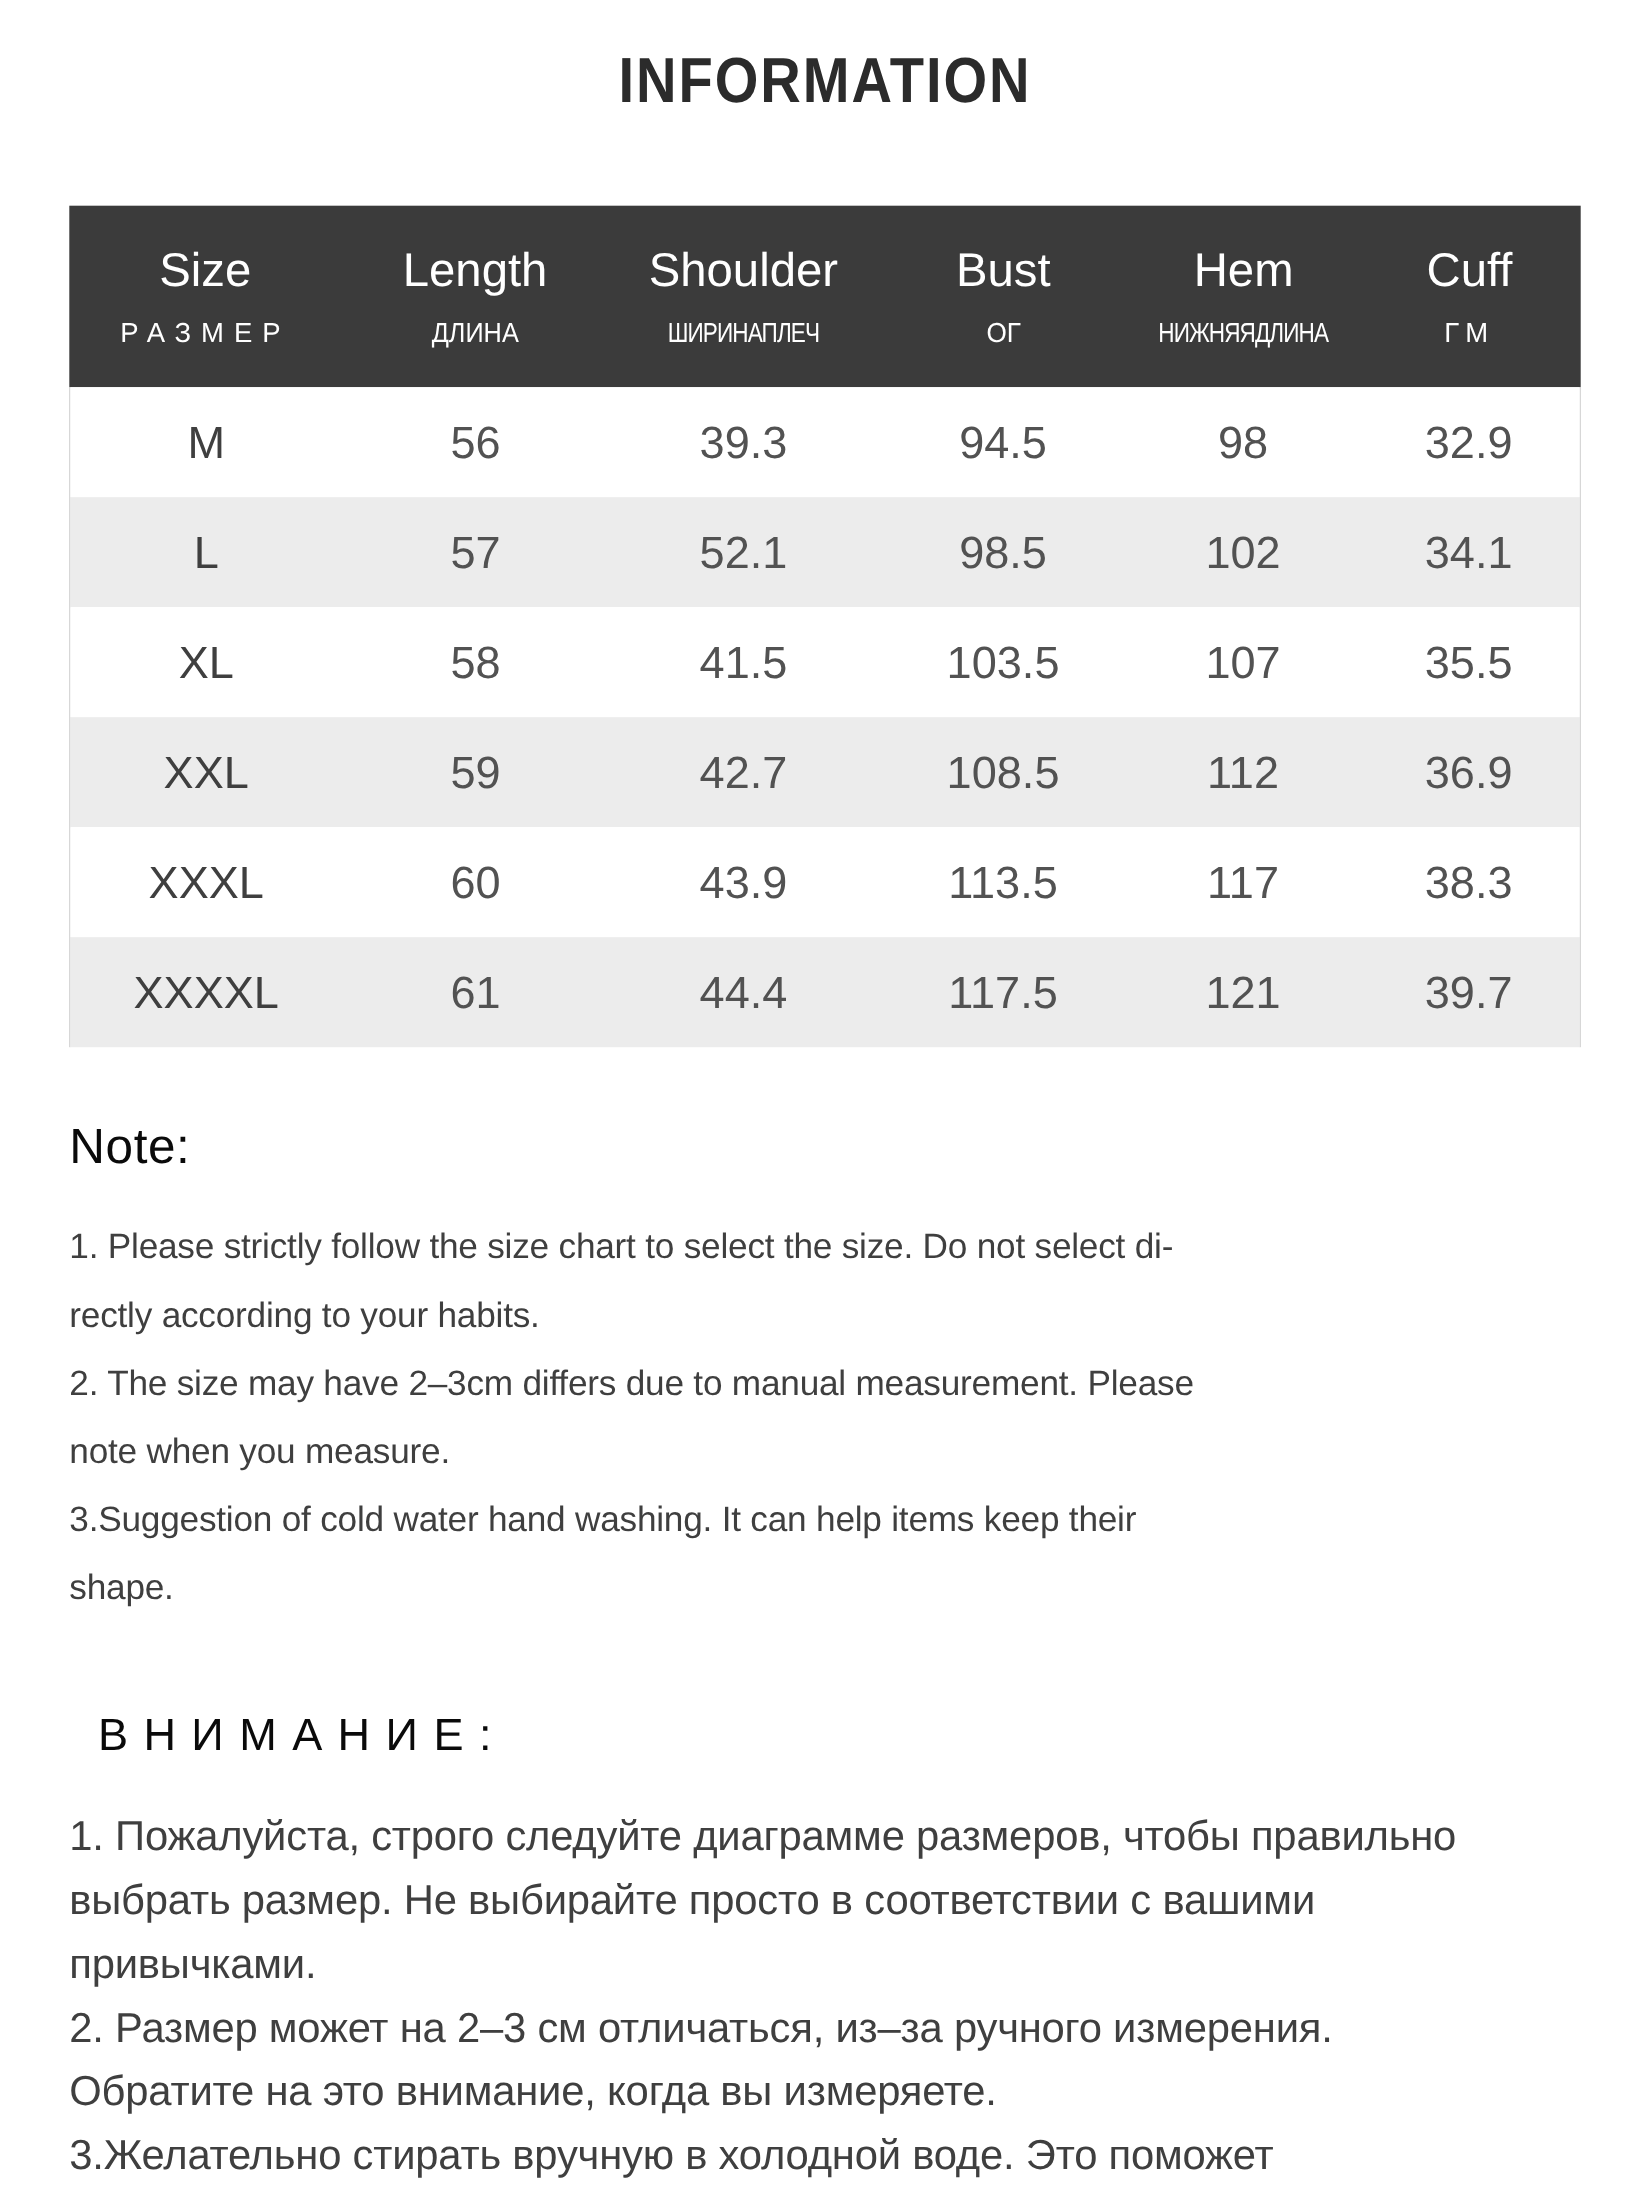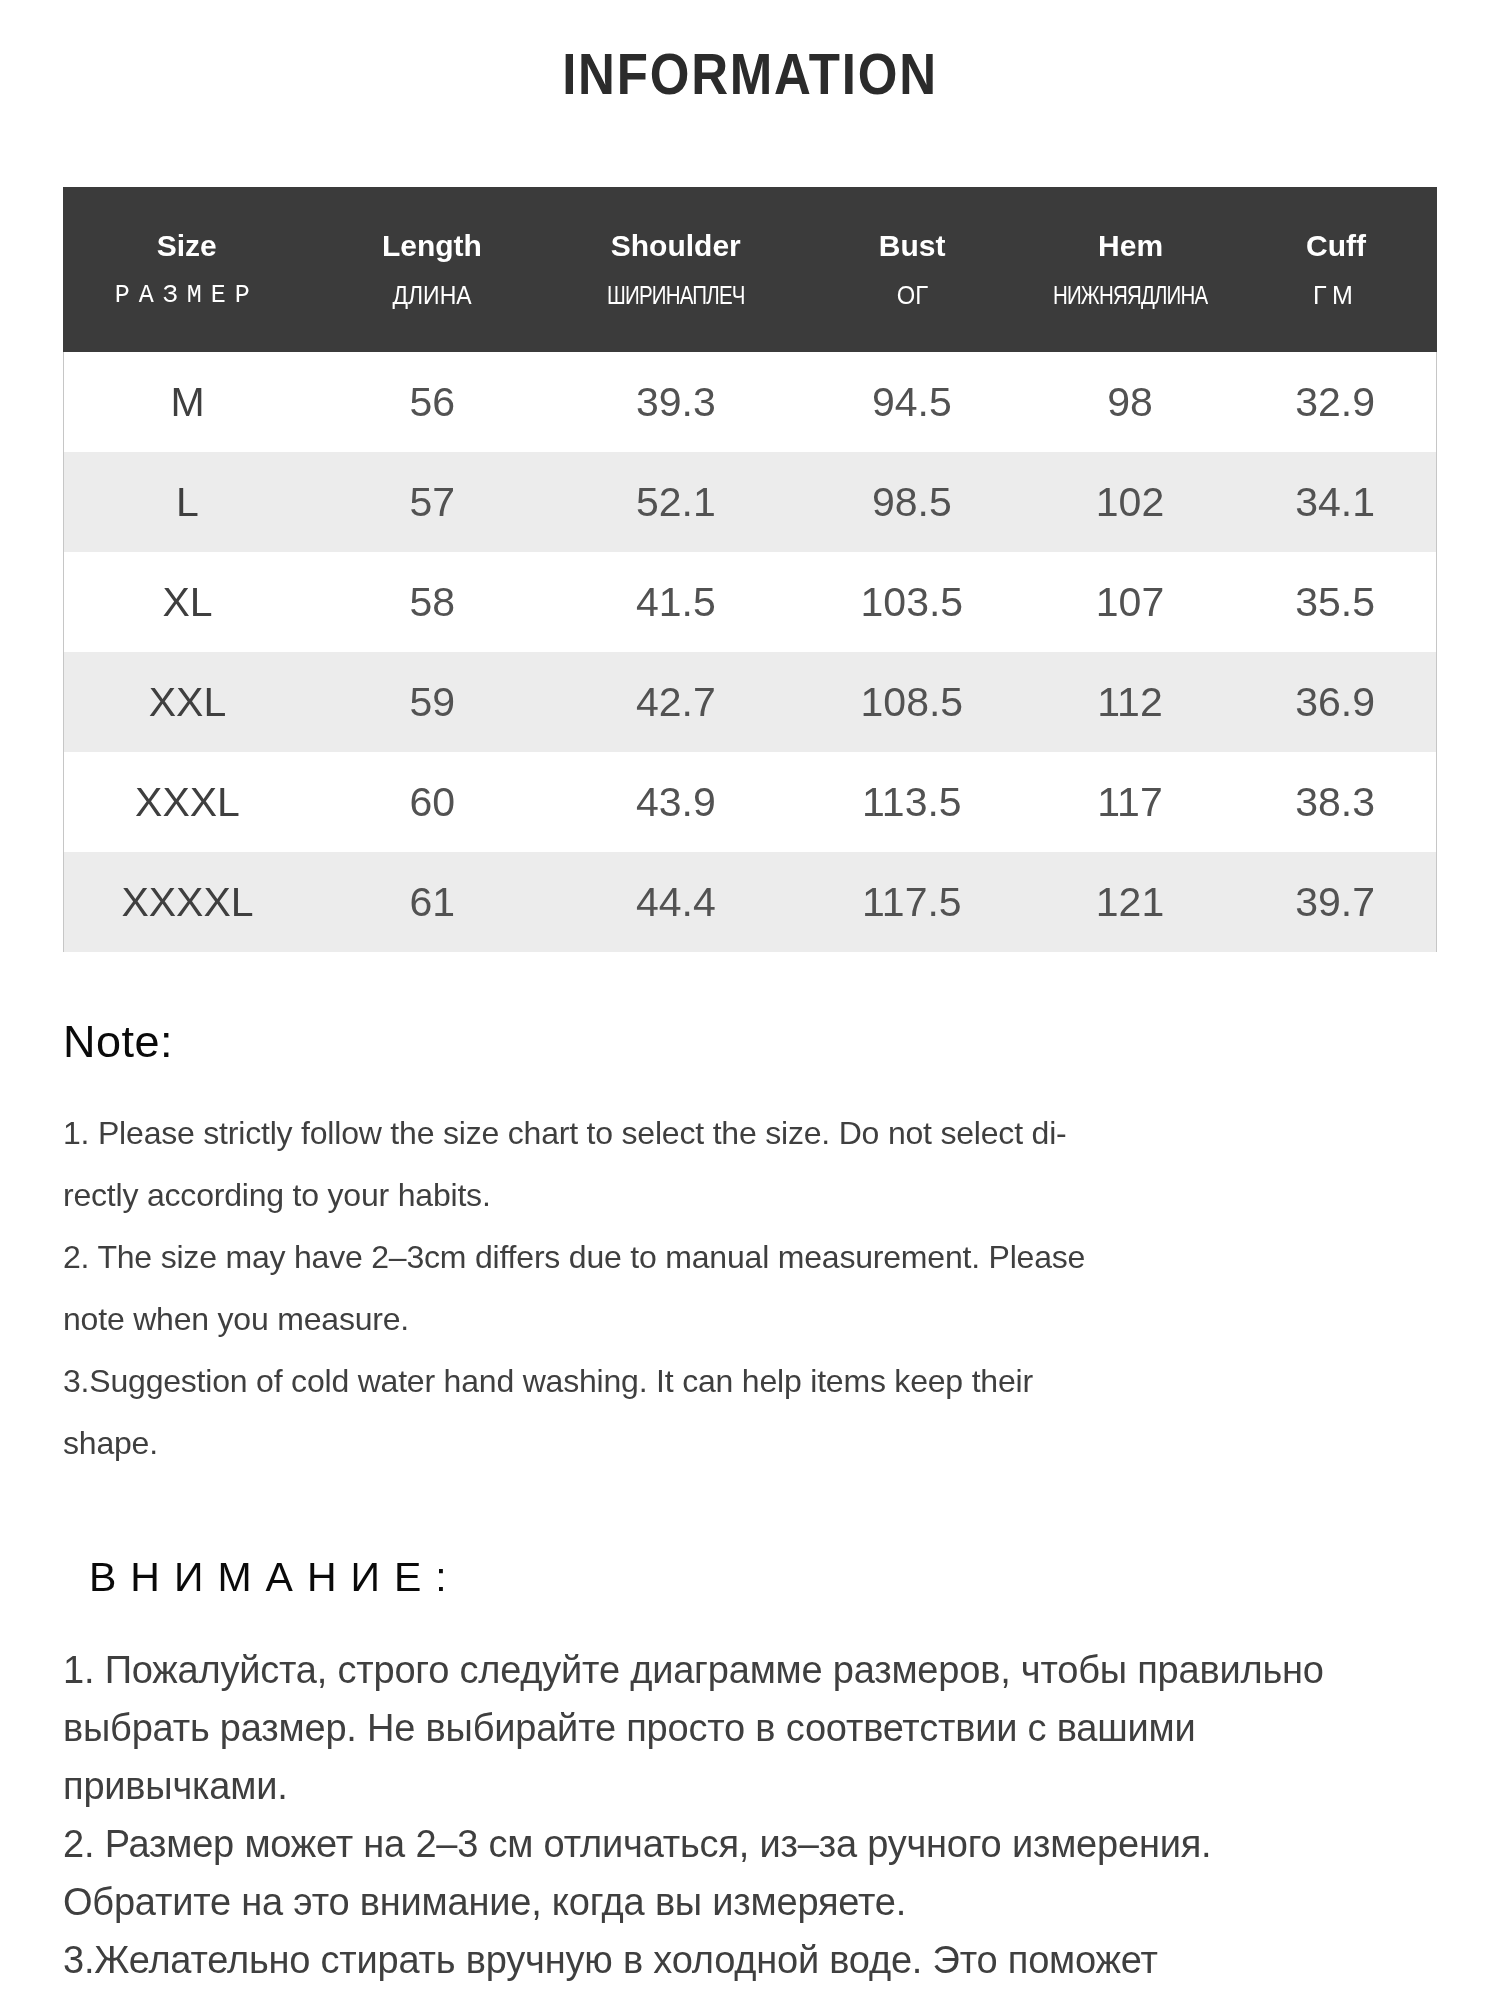--- a/index.html
+++ b/index.html
@@ -27,27 +27,27 @@
   .thead{
     display:grid;
     grid-template-columns:18% 17.7% 17.8% 16.6% 15.2% 14.7%;
     background:var(--header-bg,#3b3b3b);
     height:165px;
     align-items:center;
   }
   .hcell{display:flex;flex-direction:column;align-items:center;justify-content:center;gap:18px;}
   .hen{
     color:var(--header-text,#ffffff);
-    font-size:30px;font-weight:700;letter-spacing:0px;white-space:nowrap;text-align:center;
+    font-size:43px;font-weight:400;letter-spacing:0px;white-space:nowrap;text-align:center;
   }
   .hru{
     color:var(--header-text,#f2f2f2);
     font-size:25px;font-weight:400;white-space:nowrap;
   }
-  .ru-0{letter-spacing:9px;font-family:Liberation Mono, monospace;}
+  .ru-0{letter-spacing:9px;}
   .ru-1{transform:scaleX(0.92);}
   .ru-2{transform:scaleX(0.82);letter-spacing:-1px;}
   .ru-3{transform:scaleX(0.95);}
   .ru-4{transform:scaleX(0.82);letter-spacing:-1px;}
   .ru-5{letter-spacing:6px;text-align:right;}
 
   .tbody{
     border-left:1px solid #c6c6c6;
     border-right:1px solid #c6c6c6;
   }

